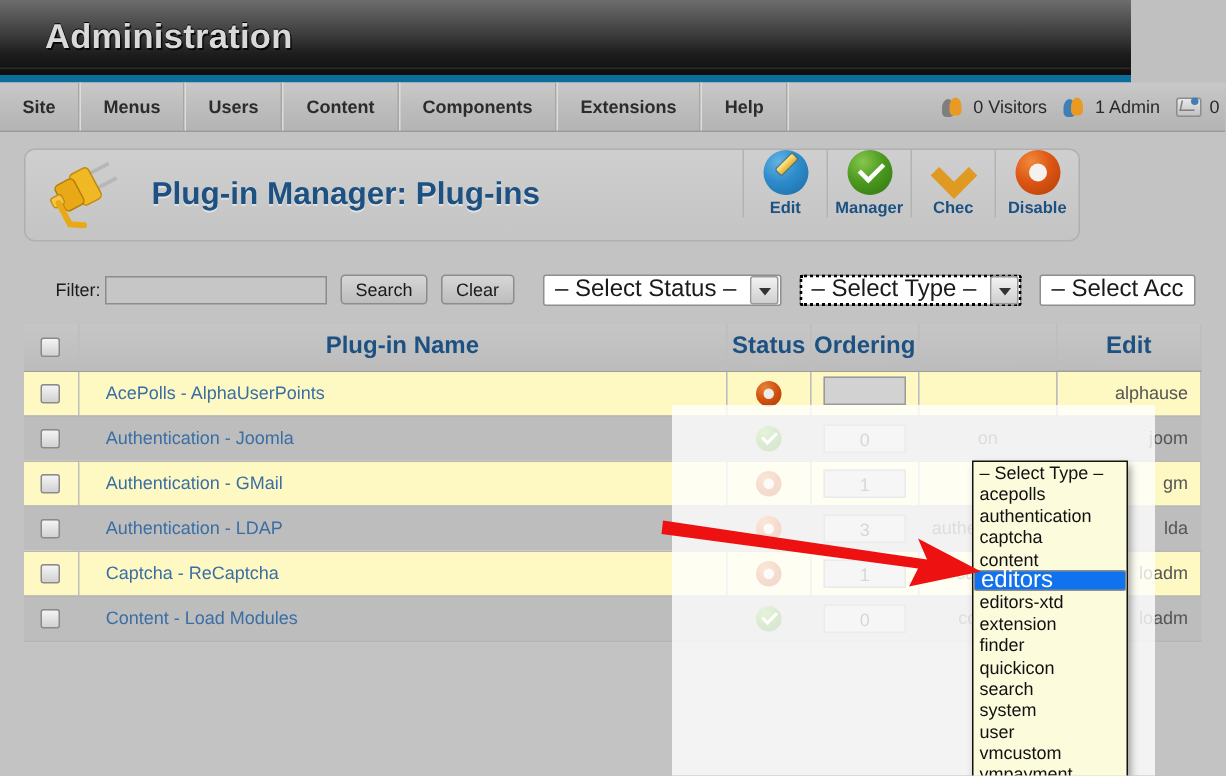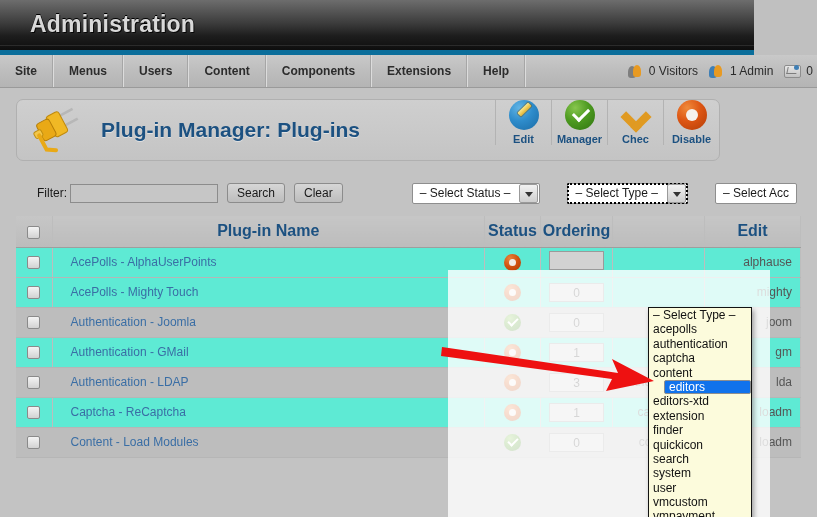--- a/index.html
+++ b/index.html
@@ -136,21 +136,21 @@
     height:20px; margin-left:9px; padding:0 9px;
     border:1px solid #8c8c8c; border-radius:3px;
     background: linear-gradient(to bottom,#d6d6d6,#bdbdbd);
     font-family:"Liberation Sans", sans-serif; font-size:12px; color:#1a1a1a;
     cursor:default;
   }
   #filters-right { margin-left:auto; display:flex; align-items:center; gap:12px; padding-right:4px; }
   .sel {
     height:21px; display:flex; align-items:center;
     border:1px solid #8e8e8e; background:#fff; border-radius:2px;
-    font-size:12px; color:#1a1a1a; position:relative;margin-left:15px;
+    font-size:16px; color:#1a1a1a; position:relative;
   }
   .sel .txt { padding:0 7px; white-space:nowrap; }
   .sel .arrowbox {
     width:19px; height:19px; margin:0 1px 0 2px; flex:none;
     background:linear-gradient(to bottom,#f2f2f2,#cfcfcf);
     border:1px solid #9a9a9a; border-radius:2px; position:relative;
   }
   .sel .arrowbox::after{
     content:""; position:absolute; left:5px; top:7px;
     border-left:4px solid transparent; border-right:4px solid transparent;
@@ -165,21 +165,21 @@
     height:31px; font-size:16px; font-weight:bold; color:#1c5181;
     background: linear-gradient(to bottom,#c6c6c6,#bcbcbc);
     border-bottom:1px solid #9e9e9e; border-right:1px solid #bdbdbd;
     text-align:center;
   }
   tbody td {
     height:30px; font-size:12px; color:#3a6ea5;
     border-bottom:1px solid #b6b6b6; border-right:1px solid #bdbdbd;
     padding:0 8px;
   }
-  tbody tr.odd  td { background:#5eead4; }
+  tbody tr.odd  td { background:#fef9c3; }
   tbody tr.even td { background:#bdbdbd; }
   td.c-check { width:36px; text-align:center; padding:0; }
   td.c-name  { text-align:left; padding-left:18px; }
   td.c-status{ width:56px; text-align:center; padding:0; }
   td.c-order { width:72px; text-align:center; padding:0; }
   td.c-type  { width:92px; text-align:center; color:#555; }
   td.c-elem  { width:96px; text-align:right; color:#555; padding-right:8px; white-space:nowrap; overflow:hidden; }
   .cbx {
     width:13px; height:13px; display:inline-block; vertical-align:middle;
     border:1px solid #8a8a8a; border-radius:2px;
@@ -340,28 +340,20 @@
         </thead>
         <tbody id="tbody">
             <tr class="odd">
               <td class="c-check"><span class="cbx"></span></td>
               <td class="c-name">AcePolls - AlphaUserPoints</td>
               <td class="c-status"><span class="st off"></span></td>
               <td class="c-order"><span class="ordbox"></span></td>
               <td class="c-type"></td>
               <td class="c-elem">alphause</td>
             </tr>
-            <tr class="odd">
-              <td class="c-check"><span class="cbx"></span></td>
-              <td class="c-name">AcePolls - Mighty Touch</td>
-              <td class="c-status"><span class="st off"></span></td>
-              <td class="c-order"><span class="ordbox">0</span></td>
-              <td class="c-type"></td>
-              <td class="c-elem">mighty</td>
-            </tr>
             <tr class="even">
               <td class="c-check"><span class="cbx"></span></td>
               <td class="c-name">Authentication - Joomla</td>
               <td class="c-status"><span class="st on"></span></td>
               <td class="c-order"><span class="ordbox">0</span></td>
               <td class="c-type">on</td>
               <td class="c-elem">joom</td>
             </tr>
             <tr class="odd">
               <td class="c-check"><span class="cbx"></span></td>

